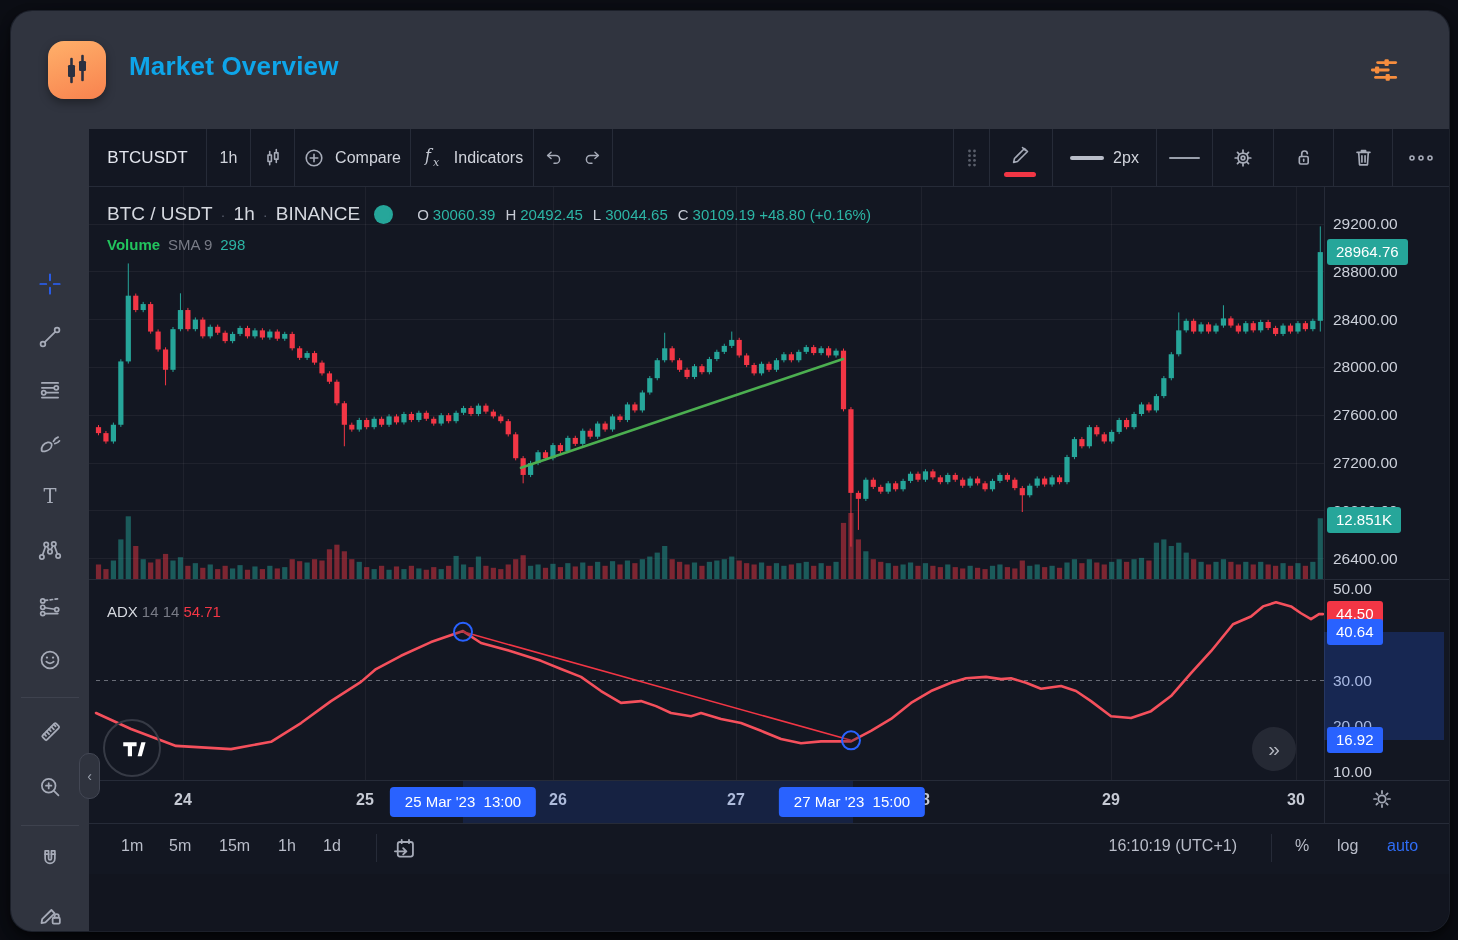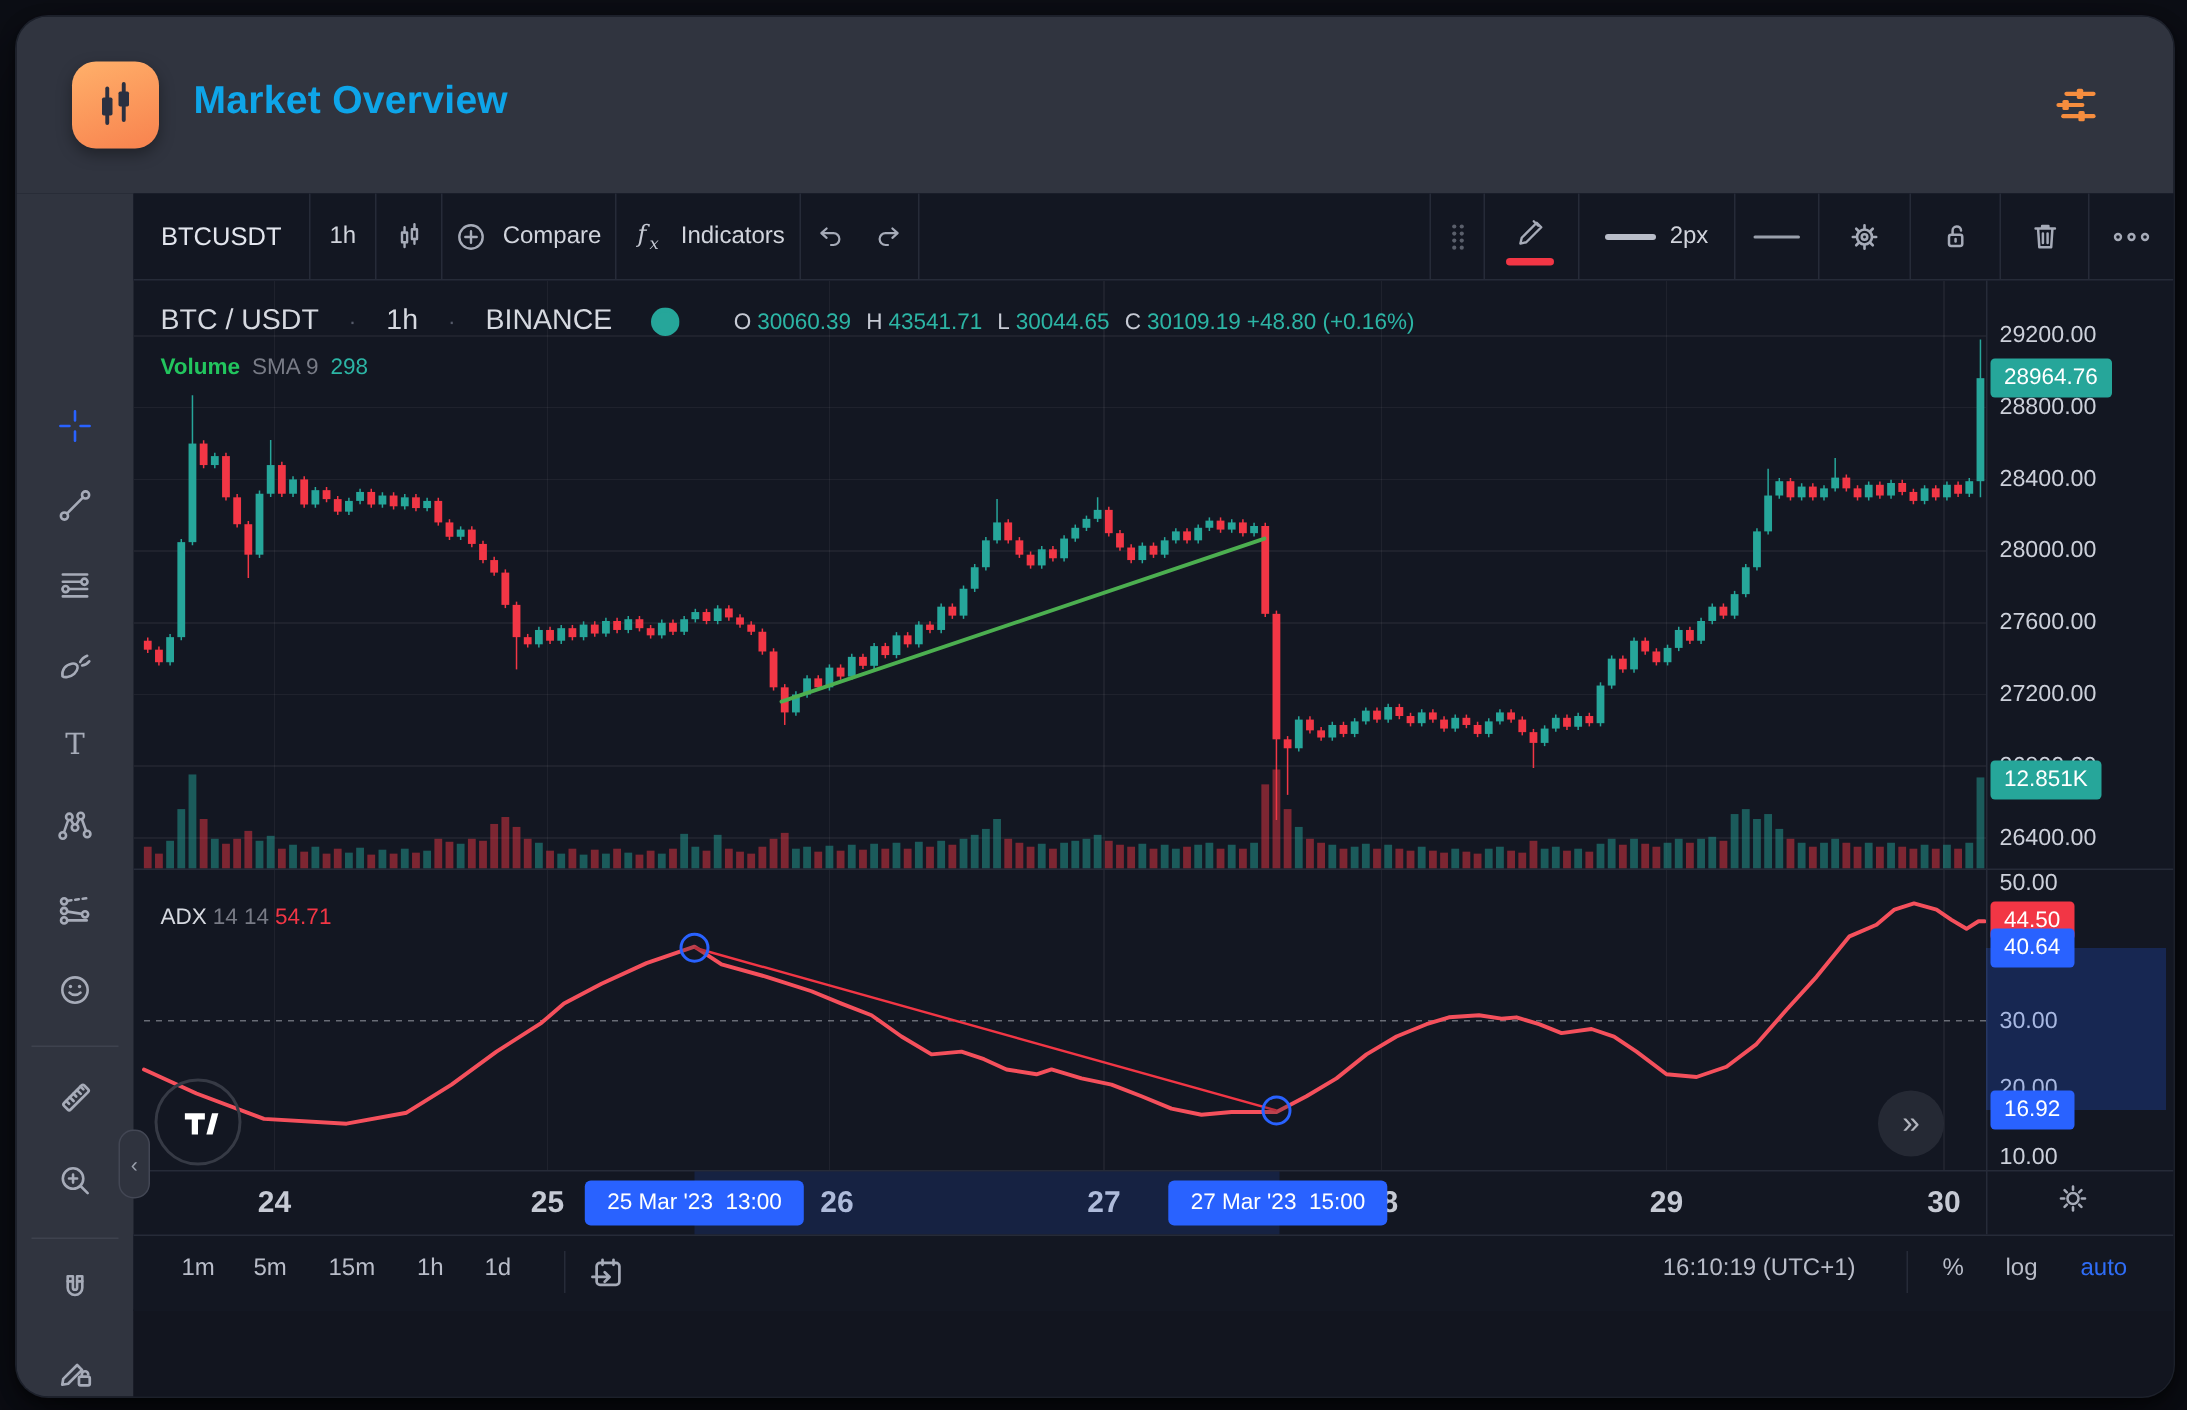--- a/index.html
+++ b/index.html
@@ -27,42 +27,42 @@
   .tc .tlabel{font-size:16px;}
   .tsym{font-size:17px;font-weight:400;color:#e3e6ee;}
   .tspacer{flex:1;border-right:none;}
   .redline{position:absolute;left:14px;bottom:9px;width:32px;height:5px;border-radius:2.5px;background:#f23645;}
   .wline{width:34px;height:4px;border-radius:2px;background:#b9bdc9;}
   .wline2{width:31px;height:2px;border-radius:1px;background:#9aa0ac;}
   
   .pane-sep{position:absolute;background:#262b38;}
   svg.chart{position:absolute;left:78px;}
   .legend{position:absolute;left:96px;top:192px;z-index:5;color:#d6d9e0;}
-  .lrow1{font-size:19px;display:flex;align-items:center;gap:20px;}
+  .lrow1{font-size:19px;display:flex;align-items:center;gap:8px;}
   .lrow1 .dotsep{color:#50556377;color:#565b6a;font-size:15px;}
   .statusdot{width:13px;height:13px;border-radius:50%;background:#26a69a;border:3px solid rgba(38,166,154,.35);margin:0 6px;}
   .ohlc{display:flex;gap:10px;font-size:15px;margin-left:10px;}
   .ohlc .lbl{color:#c6cad4;}
   .ohlc .val{color:#2cb5a5;margin-left:-6px;}
   .lrow2{margin-top:11px;font-size:15px;display:flex;gap:8px;}
   .lrow2 .nm{color:#22c55e;font-weight:bold;}
   .lrow2 .dim{color:#787b86;}
   .lrow2 .tealv{color:#2cb5a5;}
   .adx-legend{position:absolute;left:96px;top:592px;font-size:15px;display:flex;gap:4px;z-index:5;}
   .adx-legend .nm{color:#d6d9e0;}
   .adx-legend .dim{color:#787b86;}
   .adx-legend .redv{color:#f23645;}
   
   .paxis{position:absolute;left:1313px;top:176px;width:125px;height:393px;z-index:4;cursor:ns-resize;}
   .aaxis{position:absolute;left:1313px;top:569px;width:142px;height:200px;z-index:4;cursor:ns-resize;}
   .ptick{position:absolute;left:9px;height:20px;line-height:20px;font-size:15.5px;color:#ccd0da;white-space:nowrap;}
   .pbadge{position:absolute;left:3px;height:26px;line-height:26px;border-radius:3px;color:#fff;font-size:15px;padding:0 9px;white-space:nowrap;z-index:6;}
   .selrect{position:absolute;left:0;width:120px;background:rgba(41,98,255,.22);z-index:1;}
   .taxis{position:absolute;left:78px;top:769px;width:1360px;height:43px;border-top:1px solid #262b38;z-index:4;cursor:ew-resize;}
-  .ttick{position:absolute;top:10px;width:44px;margin-left:-22px;text-align:center;font-size:20px;font-weight:700;color:#c6cad4;}
+  .ttick{position:absolute;top:10px;width:44px;margin-left:-22px;text-align:center;font-size:16px;font-weight:700;color:#c6cad4;}
   .tbadge{position:absolute;top:6px;transform:translateX(-50%);height:30px;line-height:30px;background:#2962ff;color:#fff;
           font-size:15px;border-radius:4px;padding:0 15px;white-space:pre;z-index:6;}
   .tsel{position:absolute;top:0;height:43px;background:rgba(41,98,255,.15);z-index:1;}
   .axsun{position:absolute;left:1280px;top:5px;}
   
   .bbar{position:absolute;left:78px;top:812px;width:1360px;height:50px;border-top:1px solid #262b38;background:#131722;color:#b9bdc9;font-size:16px;z-index:5;}
   .bint{position:absolute;top:13px;cursor:pointer;}
   .bsep{position:absolute;top:10px;width:1px;height:28px;background:#262b38;}
   .bclock{position:absolute;top:13px;right:212px;color:#b9bdc9;cursor:pointer;}
   .bright{position:absolute;top:13px;cursor:pointer;}
@@ -872,21 +872,21 @@
       <span>BTC / USDT</span>
       <span class="dotsep">·</span>
       <span>1h</span>
       <span class="dotsep">·</span>
       <span>BINANCE</span>
       <span class="statusdot"></span>
       <span class="ohlc">
         <span class="lbl">O</span>
             <span class="val">30060.39</span>
         <span class="lbl">H</span>
-            <span class="val">43541.71</span>
+            <span class="val">20492.45</span>
         <span class="lbl">L</span>
             <span class="val">30044.65</span>
         <span class="lbl">C</span>
             <span class="val">30109.19</span>
         <span class="val">+48.80 (+0.16%)</span>
       </span>
     </div>
     <div class="lrow2">
       <span class="nm">Volume</span>
       <span class="dim">SMA 9</span>

